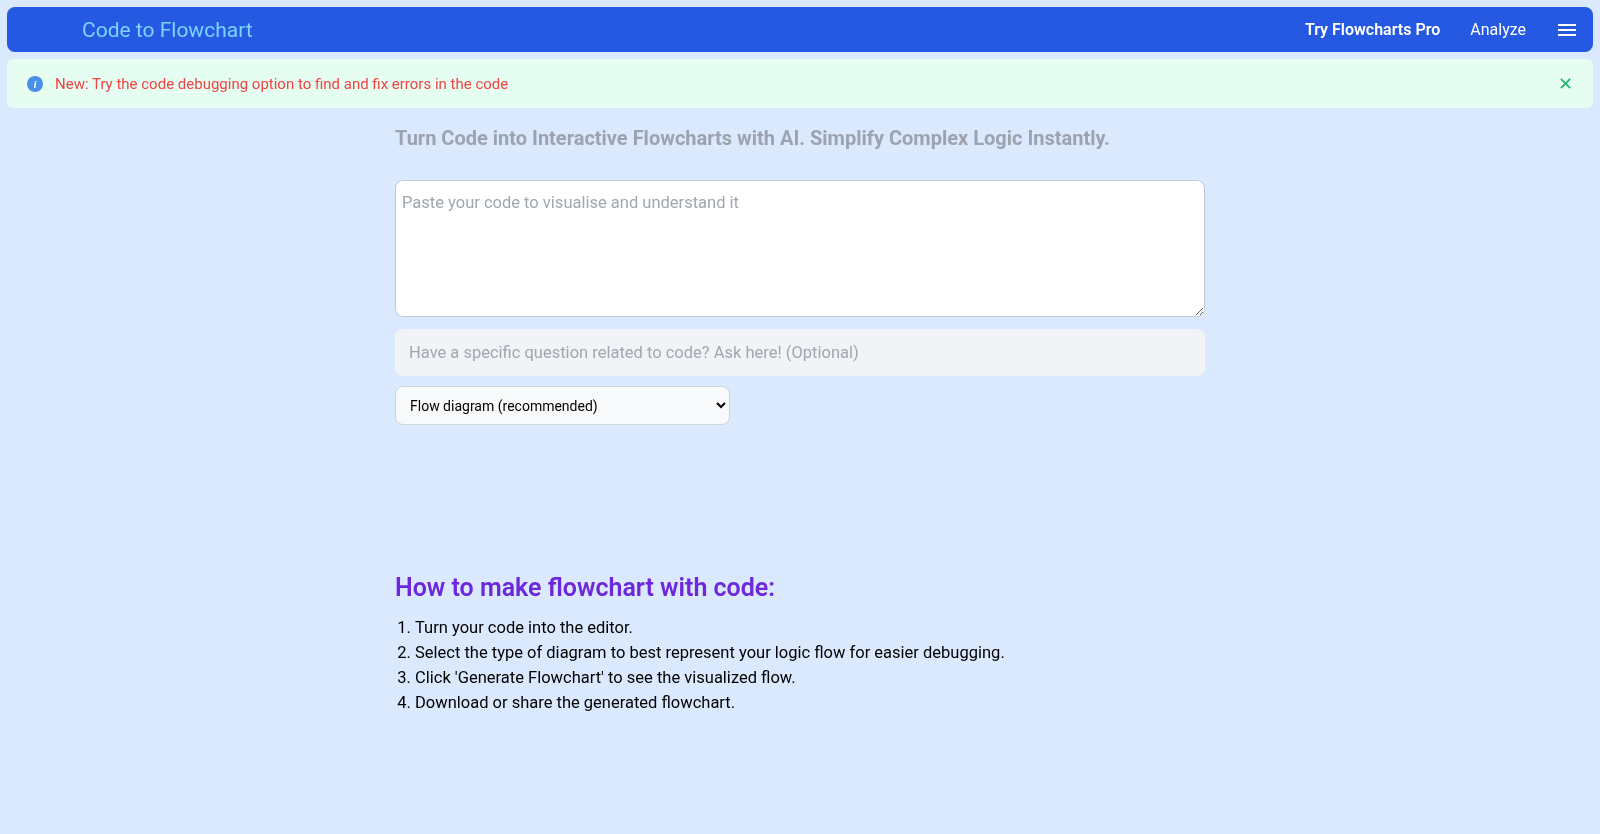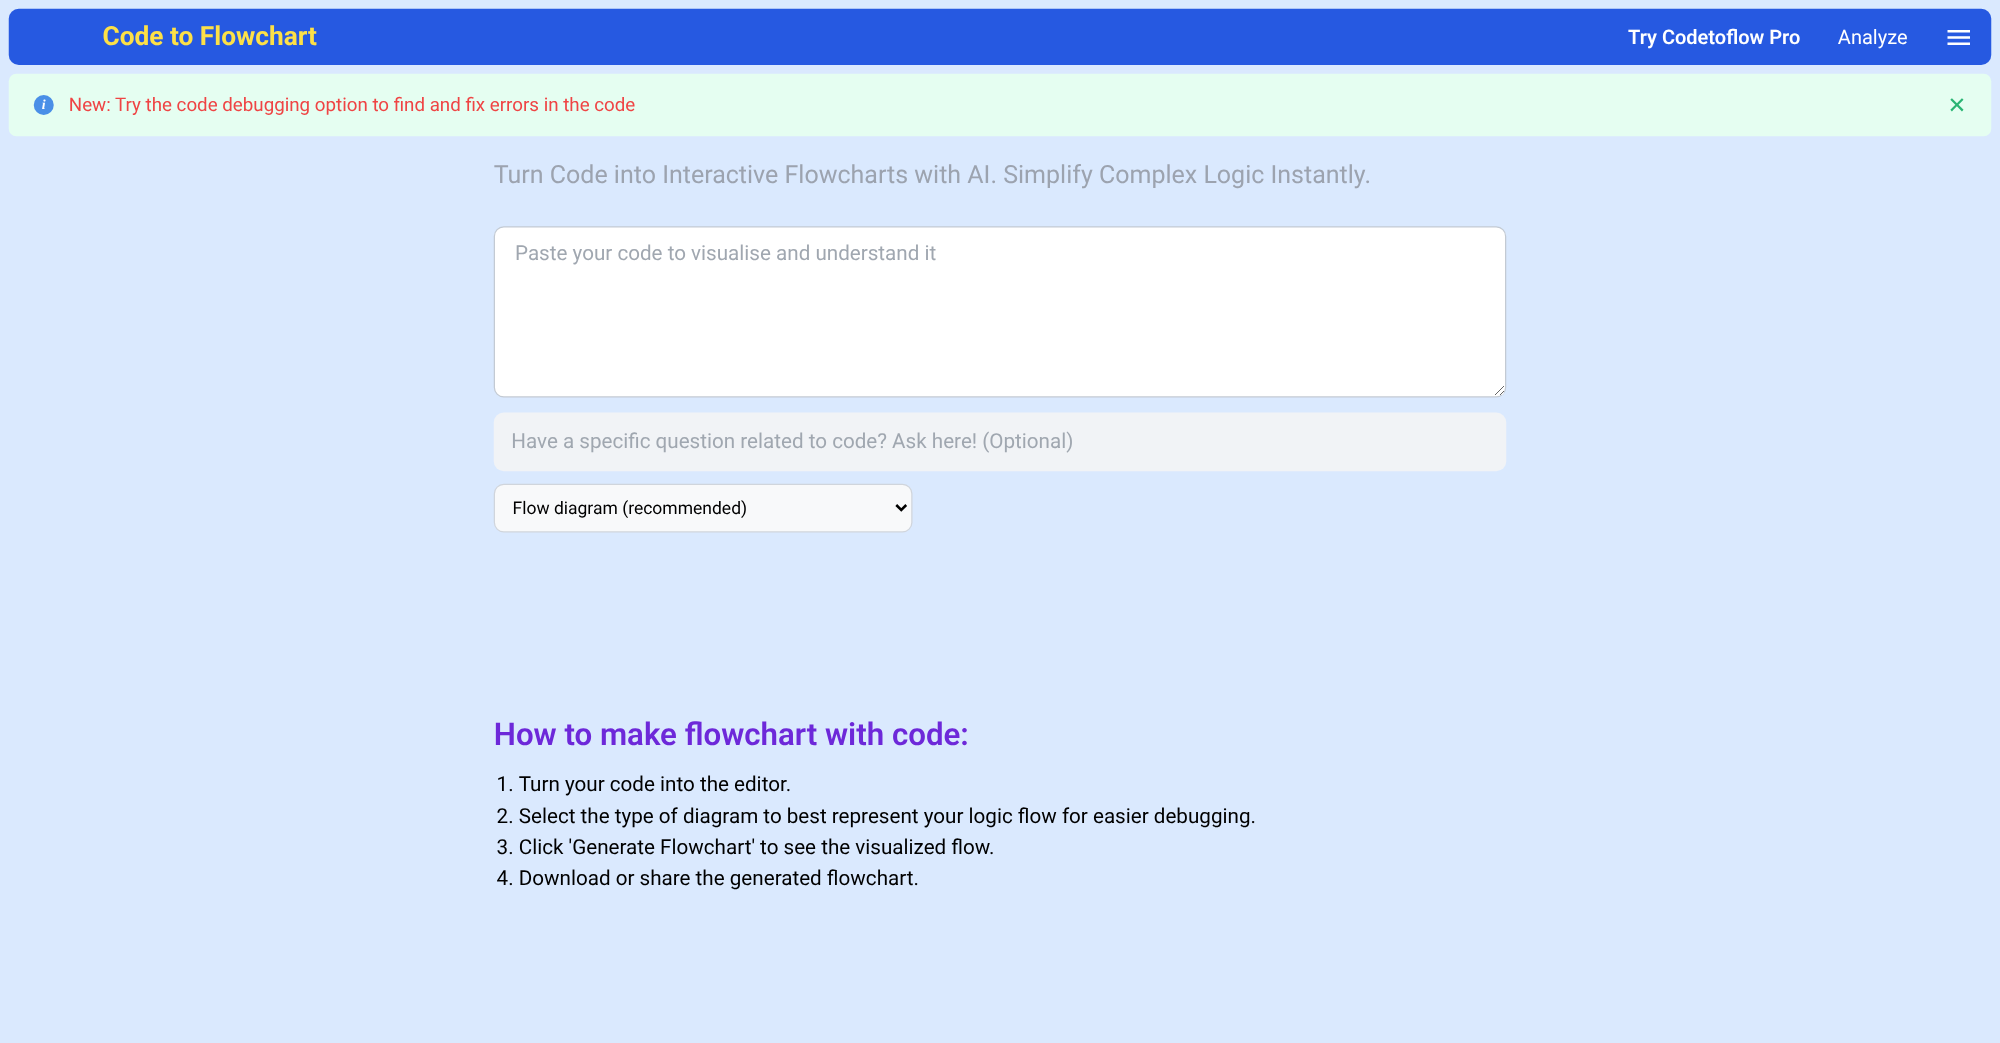--- a/index.html
+++ b/index.html
@@ -20,23 +20,23 @@
       border-radius: 8px;
       height: 45px;
       display: flex;
       align-items: center;
       justify-content: space-between;
       padding: 0 15px 0 75px;
       margin-bottom: 7px;
     }
     
     .brand {
-      color: #fde047;
+      color: #7dd3fc;
       font-size: 21px;
-      font-weight: 700;
+      font-weight: 400;
     }
     
     .nav-right {
       display: flex;
       align-items: center;
       gap: 30px;
     }
     
     .nav-link {
       color: white;
@@ -125,28 +125,29 @@
     .hero-title-underline {
       text-decoration: underline;
       text-decoration-thickness: 3px;
       text-underline-offset: 6px;
     }
     
     .hero-subtitle {
       color: #9ca3af;
       font-size: 20px;
       margin-bottom: 30px;
+      font-weight: bold;
     }
     
     .code-textarea {
       width: 100%;
       height: 137px;
       border: 1px solid #c3cad3;
       border-radius: 8px;
-      padding: 12px 16px;
+      padding: 12px 6px;
       font-size: 16.5px;
       font-family: inherit;
       resize: vertical;
       background: white;
       color: #4c1d95;
     }
     
     .code-textarea::placeholder {
       color: #a0a7b0;
     }
@@ -219,21 +220,21 @@
       color: #000;
       margin-bottom: 2px;
     }
   </style>
 </head>
 <body>
 
 <div class="header">
   <div class="brand">Code to Flowchart</div>
   <div class="nav-right">
-    <span class="nav-link nav-link-bold">Try Codetoflow Pro</span>
+    <span class="nav-link nav-link-bold">Try Flowcharts Pro</span>
     <span class="nav-link">Analyze</span>
     <div class="hamburger">
       <div class="hamburger-line"></div>
       <div class="hamburger-line"></div>
       <div class="hamburger-line"></div>
     </div>
   </div>
 </div>
 
 <div class="banner">

